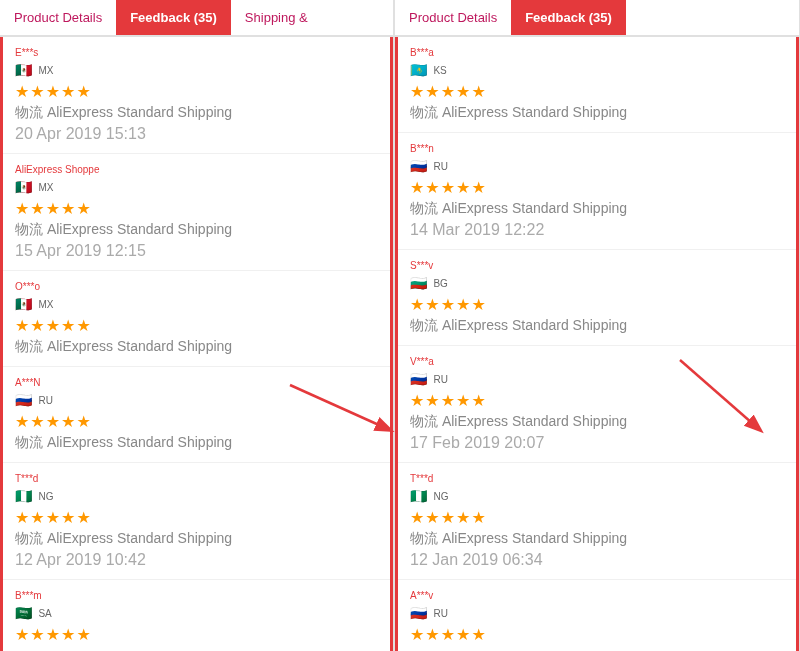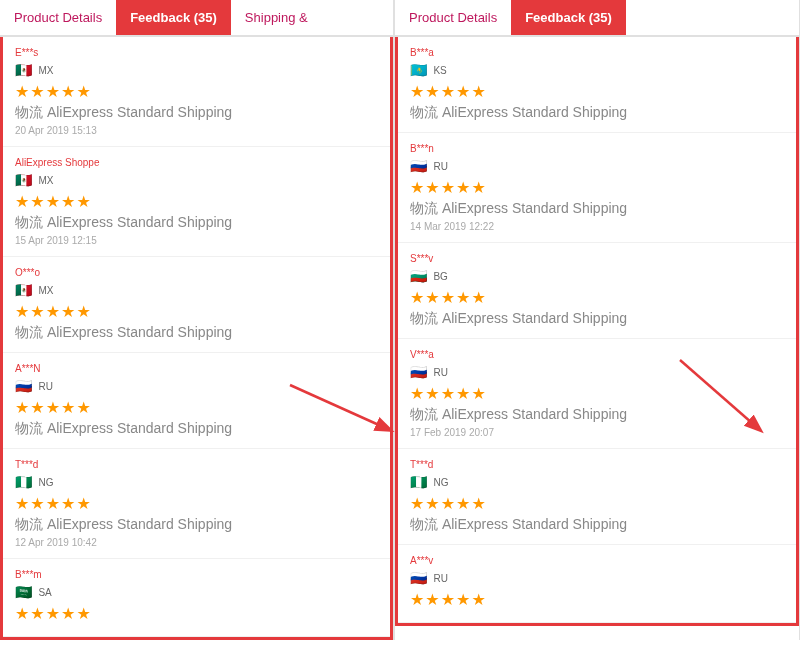--- a/index.html
+++ b/index.html
@@ -16,21 +16,21 @@
     .feedback-item { padding: 10px 12px 10px 12px; border-bottom: 1px solid #f0f0f0; }
     
     .user-row { display: flex; align-items: center; gap: 6px; margin-bottom: 4px; }
     .username { color: #e4393c; font-size: 10px; font-weight: 500; }
     .country-code { font-size: 10px; color: #666; }
     
     .stars { color: #ff9800; font-size: 16px; letter-spacing: 1px; margin-bottom: 3px; }
     
     .shipping-label { font-size: 14px; color: #888; }
     
-    .datetime { font-size: 10px; color: #aaa; margin-top: 3px; }
+    .datetime { font-size: 16px; color: #aaa; margin-top: 3px; }
     
     .panels-container { display: flex; position: relative; width: 800px; }
     
     .panel-left { width: 395px; border-right: 2px solid #e0e0e0; }
     .panel-right { width: 405px; }
     
     
     .panel-left .feedback-list { border-left: 3px solid #e4393c; border-right: 3px solid #e4393c; border-bottom: 3px solid #e4393c; }
     .panel-right .feedback-list { border-left: 3px solid #e4393c; border-right: 3px solid #e4393c; border-bottom: 3px solid #e4393c; }
     
@@ -198,20 +198,21 @@
     <div class="feedback-item">
       <div class="user-row">
         <span class="username">T***d</span>
       </div>
       <div class="user-row">
         <span class="flag-icon">🇳🇬</span>
         <span class="country-code">NG</span>
       </div>
       <div class="stars">★★★★★</div>
       <div class="shipping-label">物流 AliExpress Standard Shipping</div>
+      <div class="datetime">12 Jan 2019 06:34</div>
     </div>
 
     <div class="feedback-item">
       <div class="user-row">
         <span class="username">A***v</span>
       </div>
       <div class="user-row">
         <span class="flag-icon">🇷🇺</span>
         <span class="country-code">RU</span>
       </div>

